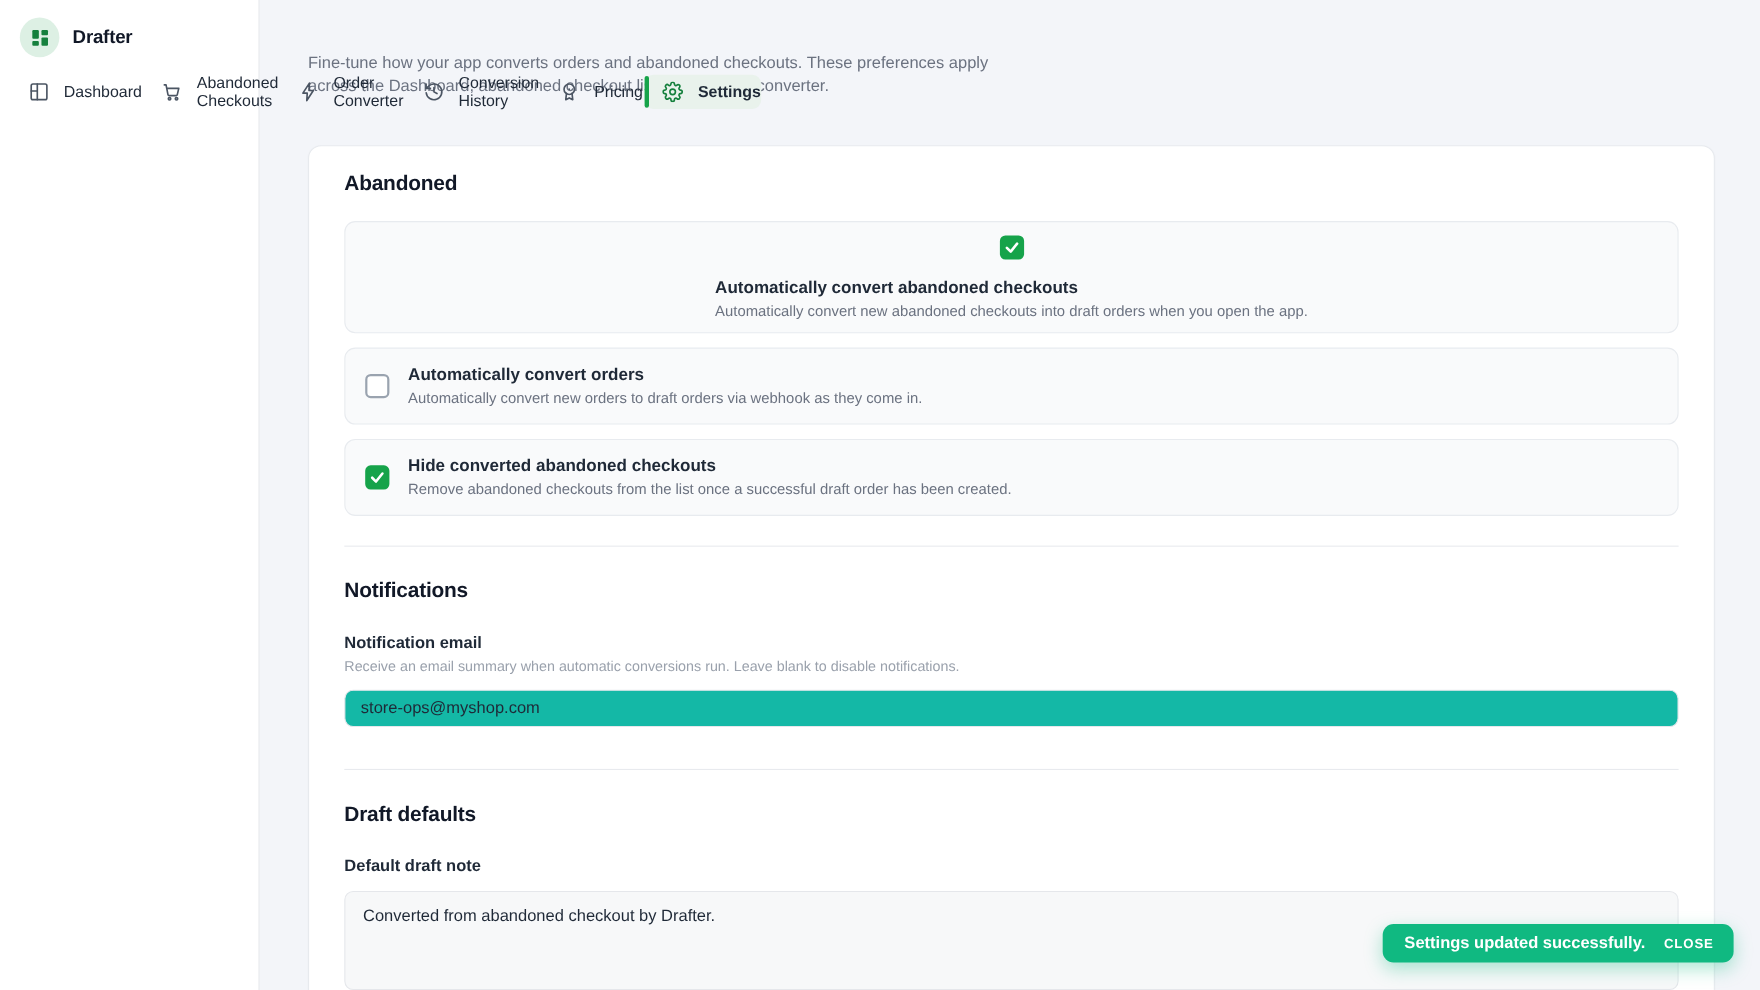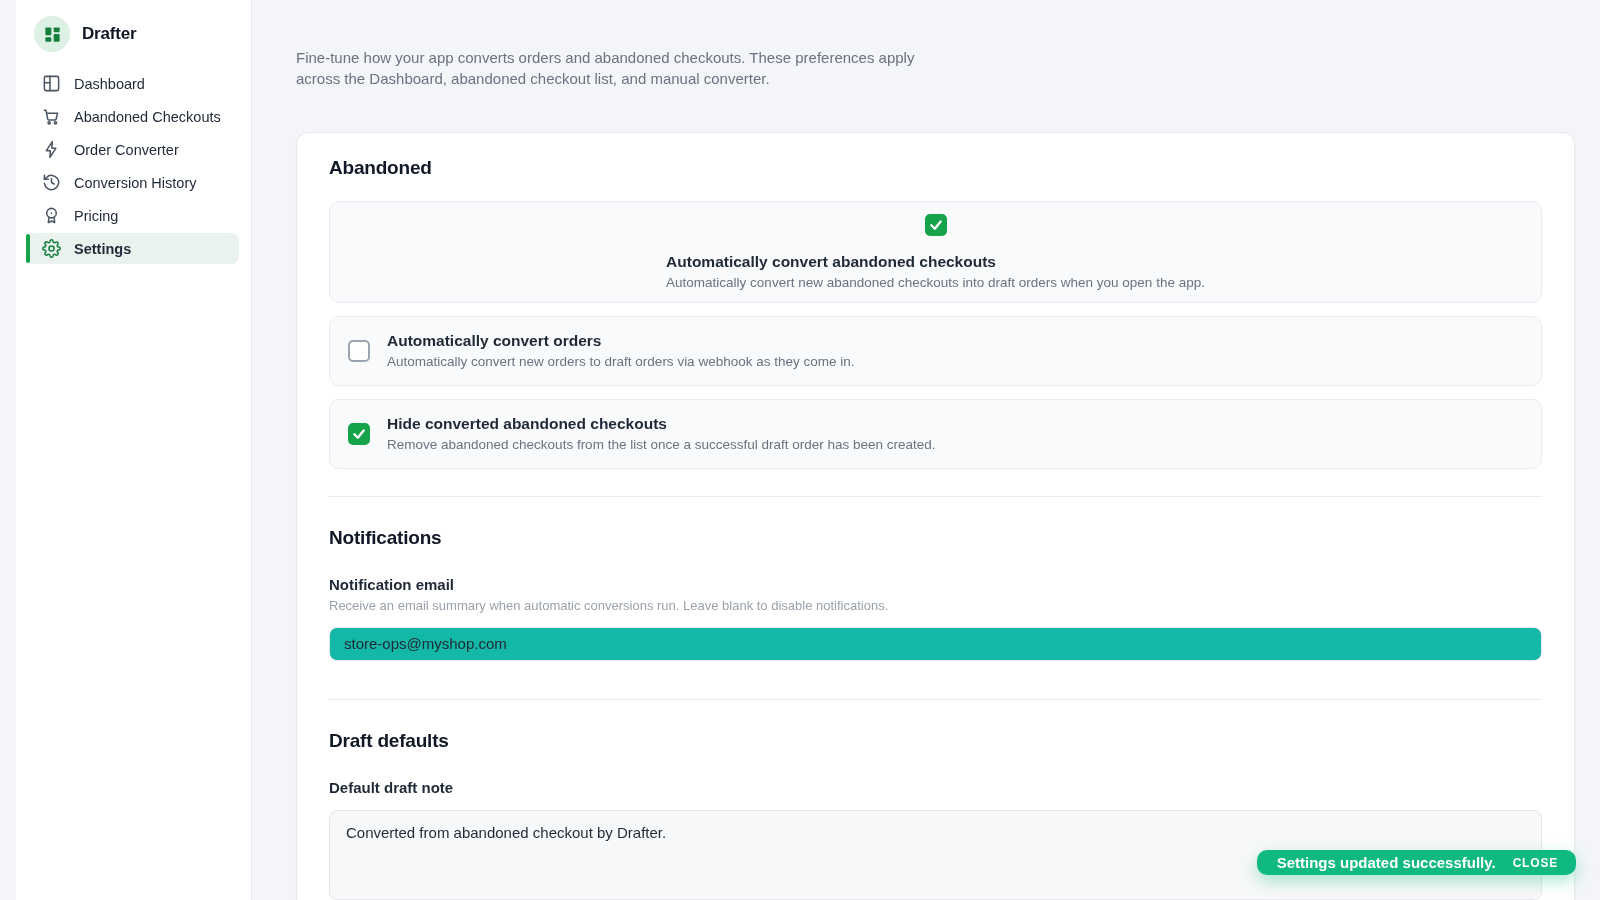--- a/index.html
+++ b/index.html
@@ -2,39 +2,39 @@
 <html><head>
 <meta charset="utf-8">
 <style>
   * { margin:0; padding:0; box-sizing:border-box; }
   html,body { width:1600px; height:900px; overflow:hidden; }
   body {
     font-family:"Liberation Sans", sans-serif;
     background:#f3f5f9;
     color:#1f2937;
   }
-  .app { display:flex; width:1600px; height:900px;padding-left:16px; }
+  .app { display:flex; width:1600px; height:900px; }
 
   
   .sidebar {
     width:236px; min-width:236px; height:100%;
     background:#ffffff;
     border-right:1px solid #e5e7eb;
     padding-top:14px;
   }
   .brand {
     display:flex; align-items:center; gap:12px;
     padding:0 16px 0 18px; height:40px; margin-bottom:14px;
   }
   .brand-badge {
     width:36px; height:36px; border-radius:50%;
     background:#ddf0e4; display:flex; align-items:center; justify-content:center;
   }
   .brand-name { font-size:17px; font-weight:700; color:#111827; letter-spacing:-0.2px; }
-  .nav { display:flex; flex-direction:column; gap:2px; padding:0 12px 0 10px; }
+  .nav { display:flex; flex-direction:row; gap:2px; padding:0 12px 0 10px; }
   .nav-item {
     position:relative;
     display:flex; align-items:center; gap:13px;
     height:31px; padding-left:16px;
     border-radius:8px;
     font-size:14.5px; font-weight:500; color:#1f2937;
     cursor:pointer; text-decoration:none;
   }
   .nav-item .nav-icon { display:flex; width:19px; height:19px; align-items:center; }
   .nav-item.active {
@@ -115,21 +115,21 @@
     width:100%; height:90px; resize:none;
     background:#f7f8f9; border:1px solid #e5e7eb; border-radius:8px;
     padding:11px 16px; font-size:15px; color:#1f2937; line-height:1.4;
     font-family:"Liberation Sans", sans-serif;
     outline:none; display:block;
   }
 
   
   .toast {
     position:fixed; right:24px; bottom:25px;
-    height:25px; display:flex; align-items:center; gap:17px;
+    height:35px; display:flex; align-items:center; gap:17px;
     background:#10b981; color:#ffffff;
     border-radius:10px; padding:0 18px 0 20px;
     box-shadow:0 6px 16px rgba(16,185,129,0.35);
   }
   .toast-message { font-size:15px; font-weight:600; }
   .toast-close {
     background:none; border:none; color:#ffffff; cursor:pointer;
     font-family:"Liberation Sans", sans-serif;
     font-size:12px; font-weight:700; letter-spacing:0.8px; text-transform:uppercase;
     padding:0;

